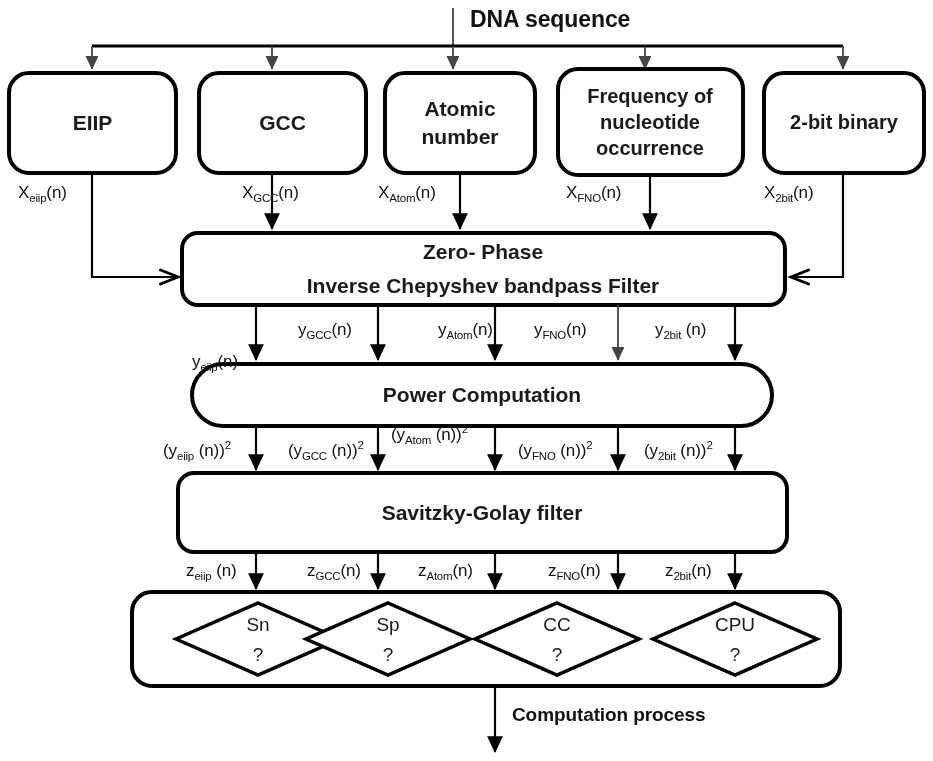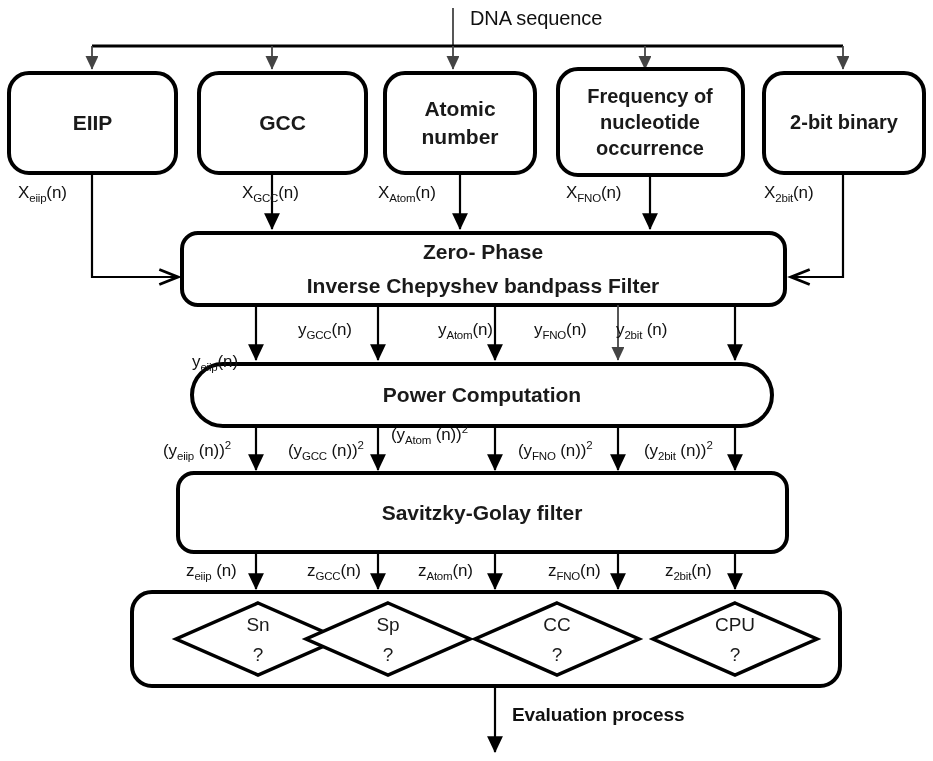--- a/index.html
+++ b/index.html
@@ -216,41 +216,41 @@
       <polygon class="diamond-stroke" points="735,603 817,639 735,675 653,639"></polygon>
       <text class="diamond-text" x="735" y="626">CPU</text>
       <text class="diamond-text" x="735" y="656">?</text>
     </g>
 
     <g>
       <line class="conn" x1="495" y1="686" x2="495" y2="752" marker-end="url(#arrowBlack)"></line>
     </g>
   </svg>
 
-  <div class="sig-label" style="left:470px; top:8px; font-weight:normal; font-size:20px;">DNA sequence</div>
+  <div class="sig-label" style="left:470px; top:8px; font-weight:bold; font-size:23px;">DNA sequence</div>
 
   <div class="sig-label" style="left:18px; top:184px;">X<sub>eiip</sub><span>(n)</span></div>
   <div class="sig-label" style="left:198px; top:184px;margin-left:44px;">X<sub>GCC</sub><span>(n)</span></div>
   <div class="sig-label" style="left:378px; top:184px;">X<sub>Atom</sub><span>(n)</span></div>
   <div class="sig-label" style="left:566px; top:184px;">X<sub>FNO</sub><span>(n)</span></div>
   <div class="sig-label" style="left:764px; top:184px;">X<sub>2bit</sub><span>(n)</span></div>
 
   <div class="sig-label" style="left:192px; top:321px;margin-top:32px;">y<sub>eiip</sub><span>(n)</span></div>
   <div class="sig-label" style="left:298px; top:321px;">y<sub>GCC</sub><span>(n)</span></div>
   <div class="sig-label" style="left:395px; top:321px;margin-left:43px;">y<sub>Atom</sub><span>(n)</span></div>
   <div class="sig-label" style="left:534px; top:321px;">y<sub>FNO</sub><span>(n)</span></div>
-  <div class="sig-label" style="left:616px; top:321px;">y<sub>2bit</sub><span> (n)</span></div>
+  <div class="sig-label" style="left:655px; top:321px;">y<sub>2bit</sub><span> (n)</span></div>
 
   <div class="sig-label" style="left:163px; top:440px;"><span>(y</span><sub>eiip</sub><span> (n))</span><sup>2</sup></div>
   <div class="sig-label" style="left:288px; top:440px;"><span>(y</span><sub>GCC</sub><span> (n))</span><sup>2</sup></div>
   <div class="sig-label" style="left:391px; top:424px;"><span>(y</span><sub>Atom</sub><span> (n))</span><sup>2</sup></div>
   <div class="sig-label" style="left:518px; top:440px;"><span>(y</span><sub>FNO</sub><span> (n))</span><sup>2</sup></div>
   <div class="sig-label" style="left:644px; top:440px;"><span>(y</span><sub>2bit</sub><span> (n))</span><sup>2</sup></div>
 
   <div class="sig-label" style="left:186px; top:562px;">z<sub>eiip</sub><span> (n)</span></div>
   <div class="sig-label" style="left:307px; top:562px;">z<sub>GCC</sub><span>(n)</span></div>
   <div class="sig-label" style="left:418px; top:562px;">z<sub>Atom</sub><span>(n)</span></div>
   <div class="sig-label" style="left:548px; top:562px;">z<sub>FNO</sub><span>(n)</span></div>
   <div class="sig-label" style="left:665px; top:562px;">z<sub>2bit</sub><span>(n)</span></div>
 
-  <div class="sig-label" style="left:512px; top:705px; font-weight:bold; font-size:19px;">Evaluation process</div>
+  <div class="sig-label" style="left:512px; top:705px; font-weight:bold; font-size:19px;">Computation process</div>
 
 </div>
 
 </body></html>

